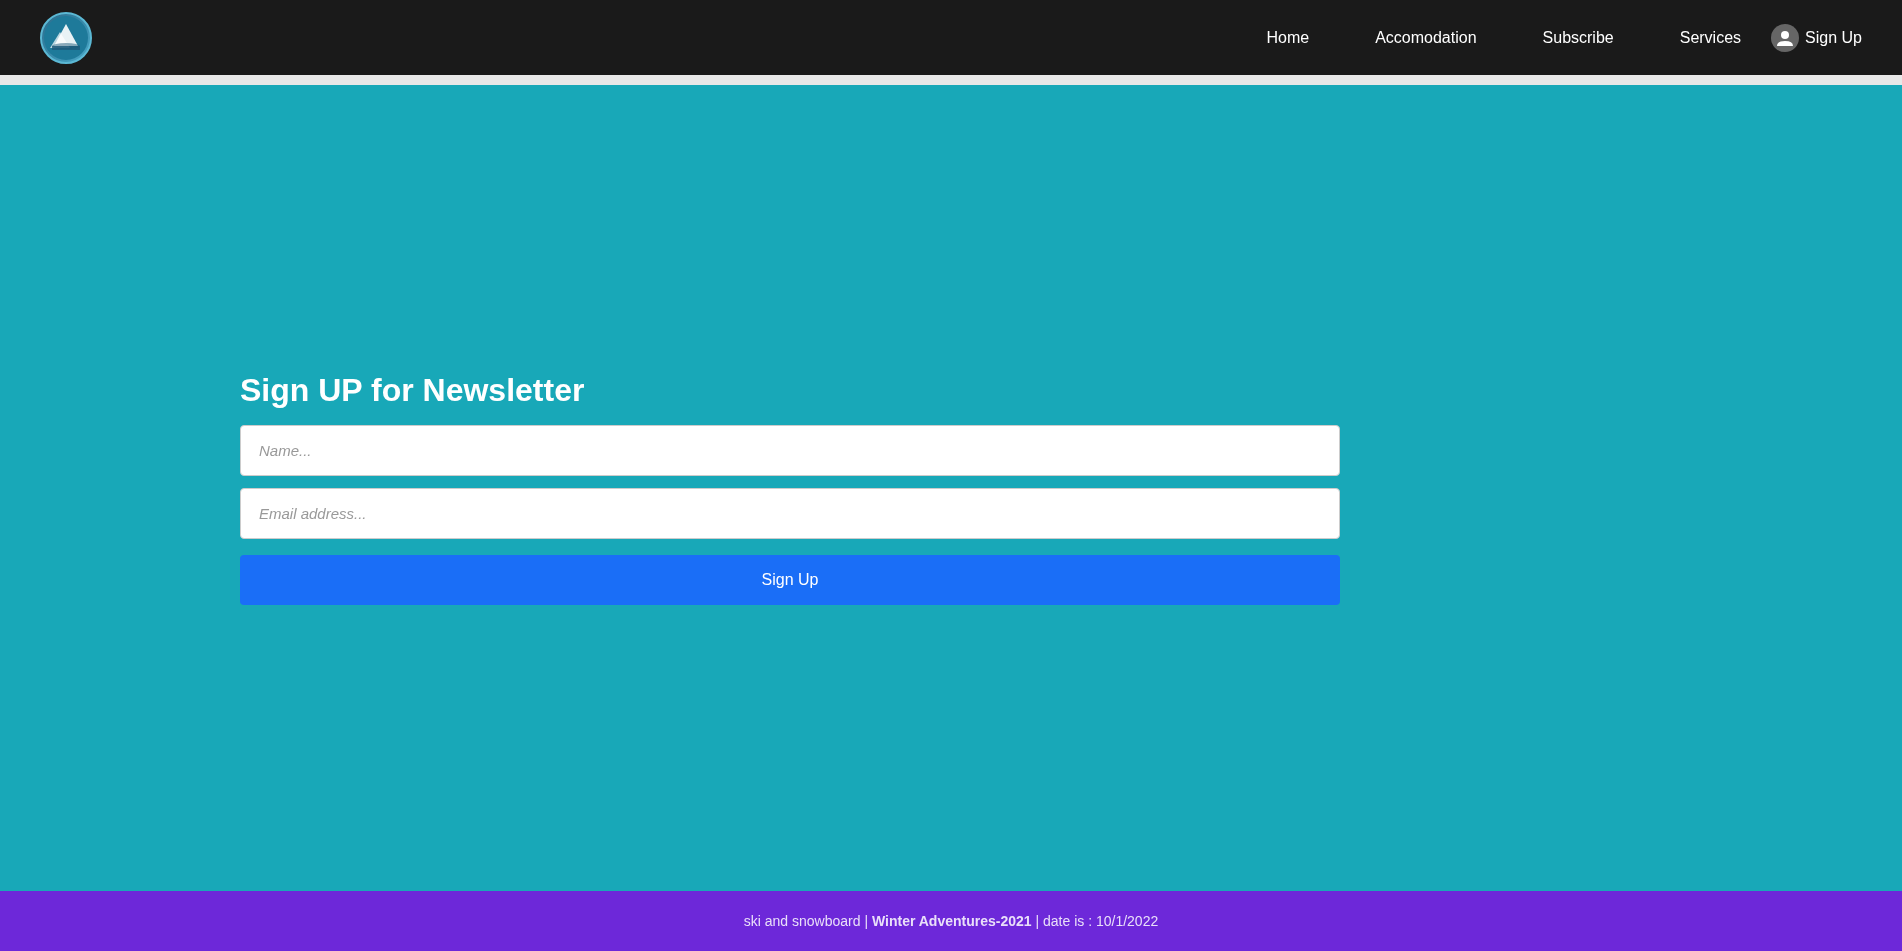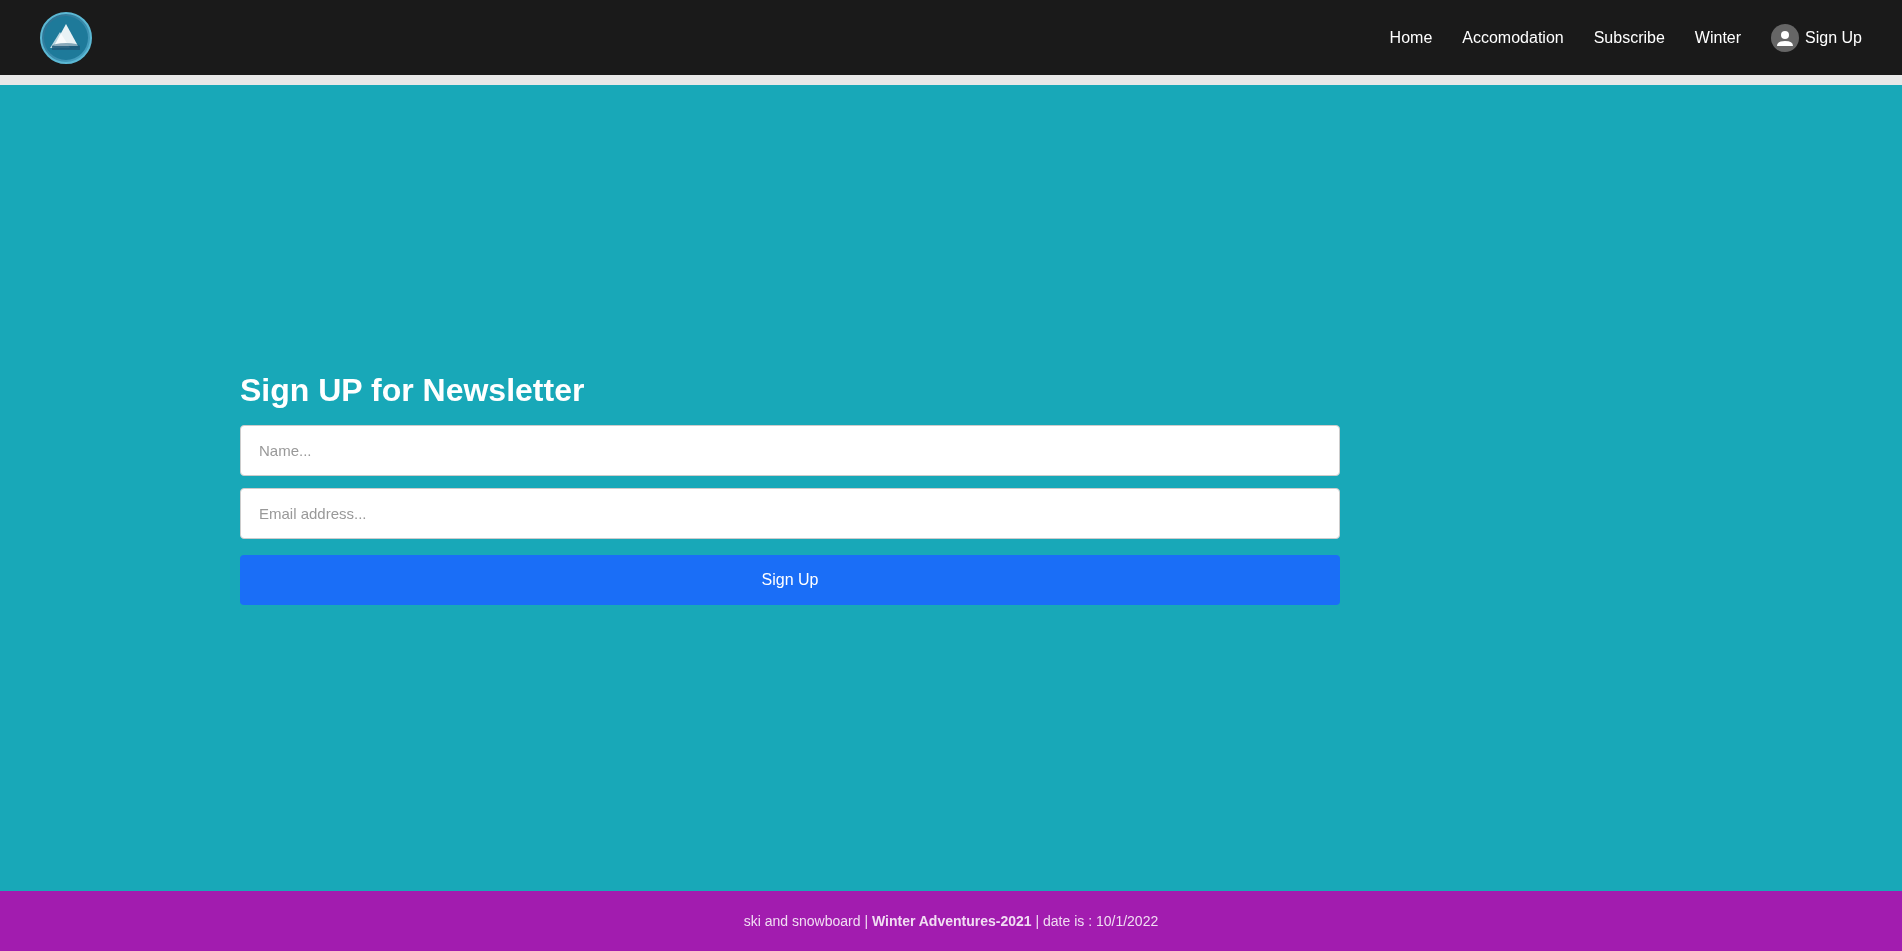--- a/index.html
+++ b/index.html
@@ -52,20 +52,21 @@
       display: flex;
       align-items: center;
       gap: 30px;
     }
 
     nav a {
       color: #ffffff;
       text-decoration: none;
       font-size: 16px;
       cursor: pointer;
+      margin-left: 36px;
     }
 
     .signup-nav {
       display: flex;
       align-items: center;
       gap: 6px;
       color: #ffffff;
       cursor: pointer;
     }
 
@@ -121,41 +122,42 @@
     .form-input {
       width: 100%;
       padding: 16px 18px;
       font-size: 15px;
       border: 1px solid #ccc;
       border-radius: 4px;
       background-color: #ffffff;
       color: #999;
       margin-bottom: 12px;
       outline: none;
+      font-style: italic;
     }
 
     .form-input::placeholder {
       color: #999;
     }
 
     .signup-button {
       width: 100%;
       padding: 16px;
       background-color: #1a6ef7;
       color: #ffffff;
       font-size: 16px;
       border: none;
       border-radius: 4px;
       cursor: pointer;
       margin-top: 4px;
     }
 
     
     footer {
-      background-color: #a21caf;
+      background-color: #6d28d9;
       height: 60px;
       display: flex;
       align-items: center;
       justify-content: center;
       flex-shrink: 0;
     }
 
     .footer-text {
       color: #ffffff;
       font-size: 14px;
@@ -179,21 +181,21 @@
         <rect x="8" y="30" width="28" height="4" fill="#1e5a7a" opacity="0.8"></rect>
         <ellipse cx="22" cy="30" rx="14" ry="3" fill="#1e5a7a" opacity="0.5"></ellipse>
       </svg>
     </div>
   </div>
 
   <nav>
     <a>Home</a>
     <a>Accomodation</a>
     <a>Subscribe</a>
-    <a>Winter</a>
+    <a>Services</a>
     <div class="signup-nav">
       <div class="user-icon-circle">
         <svg width="18" height="18" viewBox="0 0 18 18" fill="white">
           <circle cx="9" cy="6" r="4" fill="white"></circle>
           <path d="M1 17 Q1 12 9 12 Q17 12 17 17" fill="white"></path>
         </svg>
       </div>
       <span>Sign Up</span>
     </div>
   </nav>

